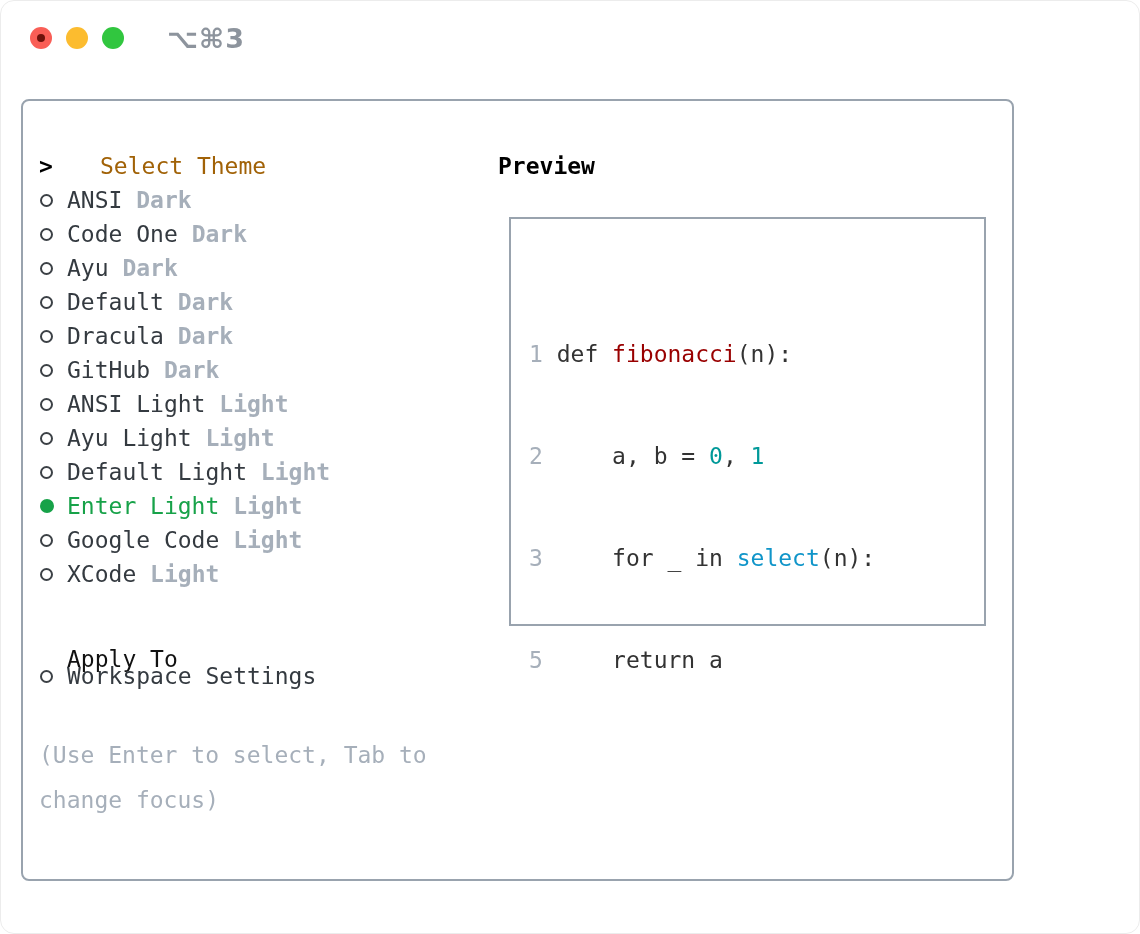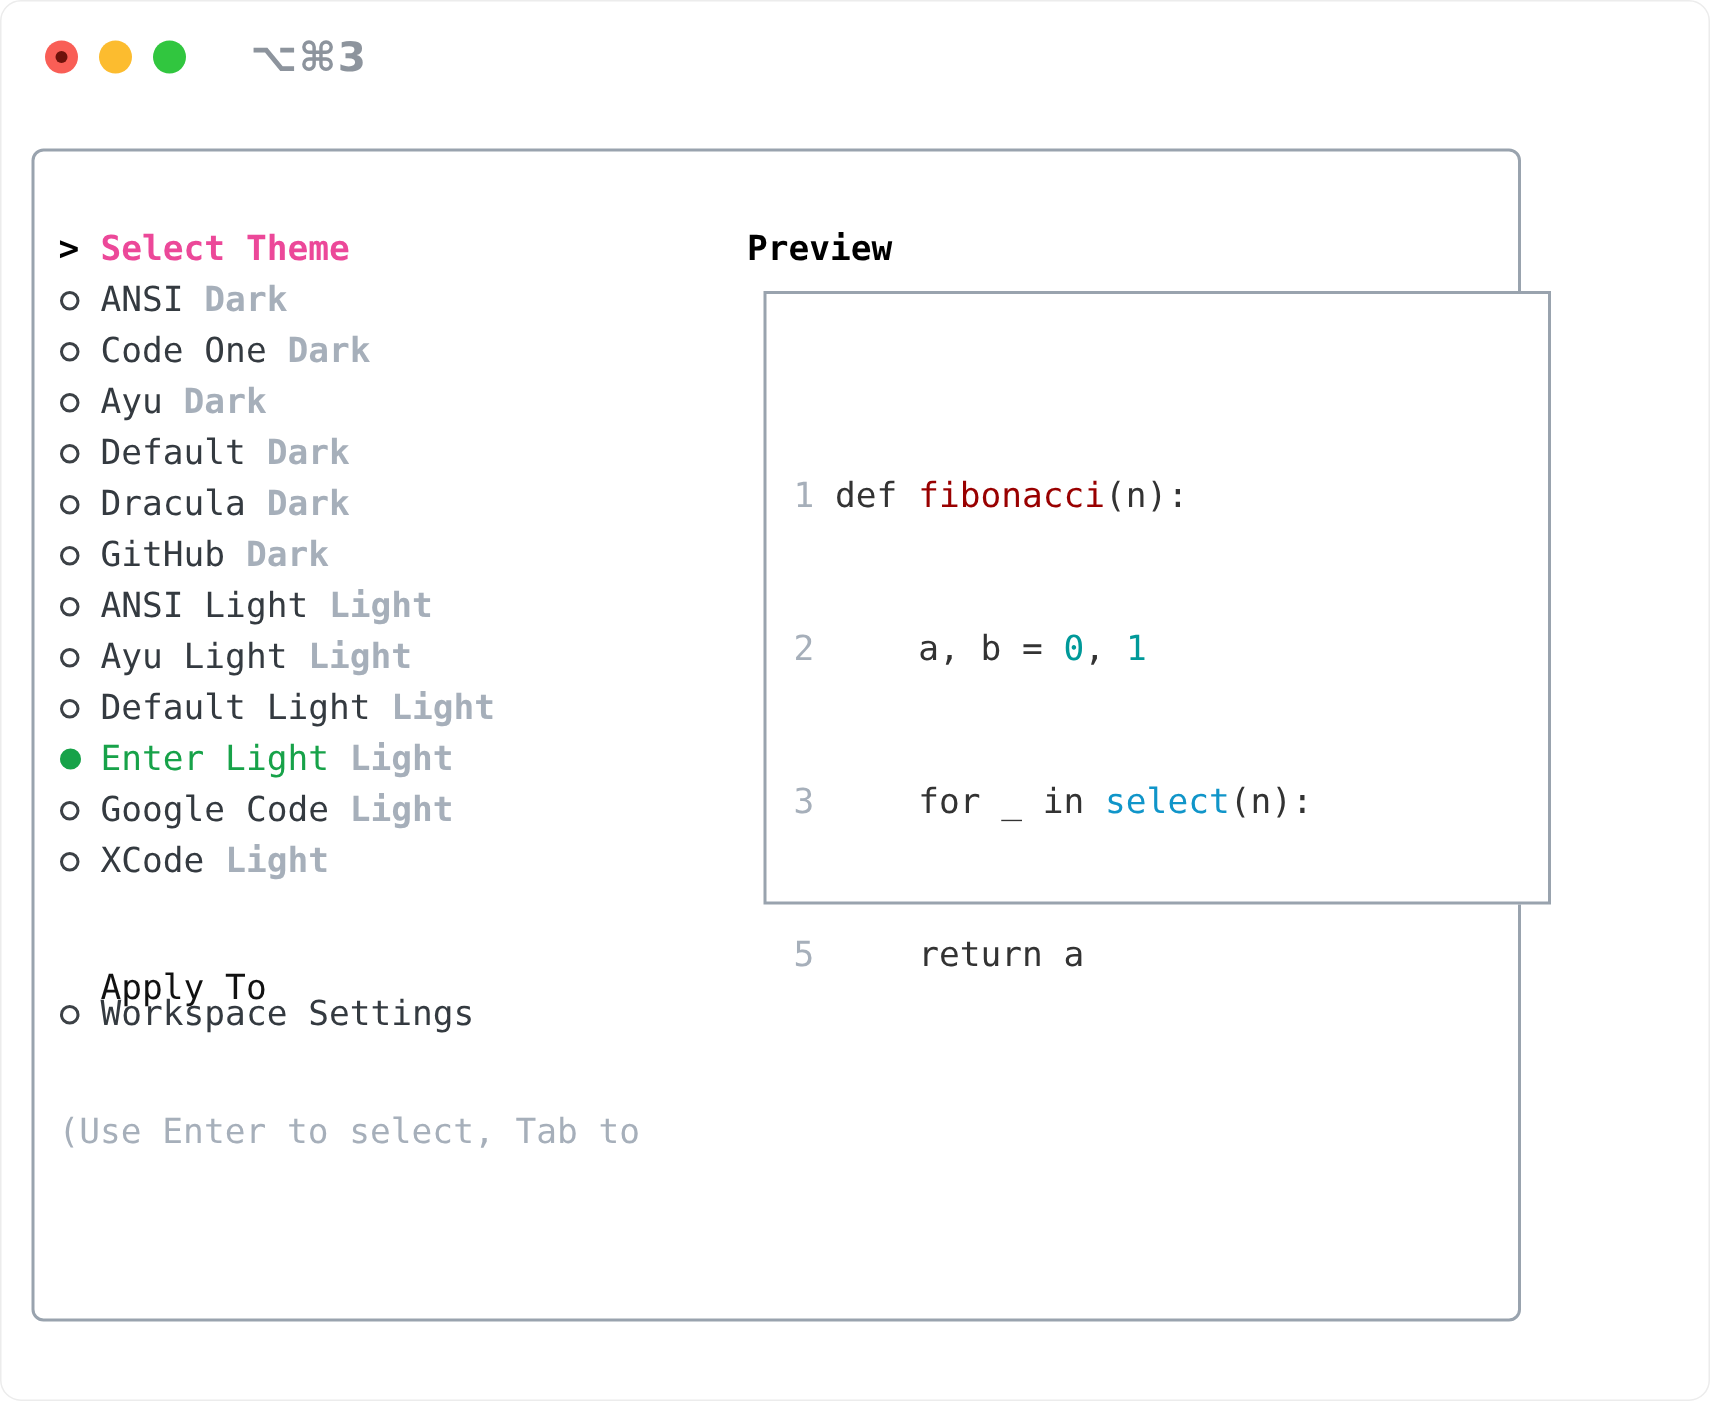--- a/index.html
+++ b/index.html
@@ -25,30 +25,30 @@
     position:absolute;left:20px;top:98px;width:993px;height:782px;box-sizing:border-box;
     border:2px solid var(--border_gray);border-radius:8px;background:#fff;
   }
   
   .left-col{position:absolute;left:16px;top:48px;font-size:23px;line-height:34px;color:var(--text_dark);}
   .row{display:flex;align-items:center;height:34px;white-space:pre;}
   .row .marker{display:inline-flex;align-items:center;justify-content:flex-start;width:28px;flex:0 0 28px;}
   .prompt-caret{font-weight:700;color:#000;}
   .radio{width:13px;height:13px;border:2px solid #3c4146;border-radius:50%;box-sizing:border-box;margin-left:1px;}
   .radio.filled{background:var(--selected_green);border-color:var(--selected_green);width:14px;height:14px;}
-  .title-bold{font-weight:700;color:#ec4899;}
+  .title-bold{font-weight:400;color:#a16207;margin-left:33px;}
   .theme-name{color:var(--text_dark);}
   .theme-variant{color:var(--text_muted);margin-left:1ch;font-weight:bold;}
   .sel .theme-name{color:var(--selected_green);}
   .help{margin-top:11px;color:var(--text_muted);white-space:pre;}
   .spacer{height:34px;}
   
   .preview-label{position:absolute;left:475px;top:48px;font-size:23px;line-height:34px;font-weight:700;color:#000;}
   .preview-box{
-    position:absolute;left:486px;top:93px;width:525px;height:409px;box-sizing:border-box;
+    position:absolute;left:486px;top:116px;width:477px;height:409px;box-sizing:border-box;
     border:2px solid var(--border_gray);background:#fff;
   }
   .code{padding:50px 0 0 18px;font-size:23px;line-height:34px;white-space:pre;}
   .cl{height:34px;}
   .tk-num{color:var(--line_number_gray);}
   .tk-plain{color:var(--code_plain);}
   .tk-title{color:var(--code_title_red);}
   .tk-literal{color:var(--code_literal_teal);}
   .tk-builtin{color:var(--code_builtin_blue);}
 </style>
@@ -141,20 +141,21 @@
         <span style="color:#111;margin-top:33px;">Apply To</span>
       </div>
       <div class="row">
         <span class="marker"><span class="radio"></span></span>
         <span class="theme-name">Workspace Settings</span>
       </div>
 
       <div class="spacer"></div>
 
       <div class="row help">(Use Enter to select, Tab to</div>
+      <div class="row help">change focus)</div>
     </div>
 
     <div class="preview-label">Preview</div>
 
     <div class="preview-box">
       <div class="code">
         <div class="cl"><span class="tk-num">1 </span><span class="tk-plain">def </span><span class="tk-title">fibonacci</span><span class="tk-plain">(n):</span></div>
         <div class="cl"><span class="tk-num">2 </span><span class="tk-plain">    a, b = </span><span class="tk-literal">0</span><span class="tk-plain">, </span><span class="tk-literal">1</span></div>
         <div class="cl"><span class="tk-num">3 </span><span class="tk-plain">    for _ in </span><span class="tk-builtin">select</span><span class="tk-plain">(n):</span></div>
         <div class="cl"><span class="tk-num">5 </span><span class="tk-plain">    return a</span></div>

